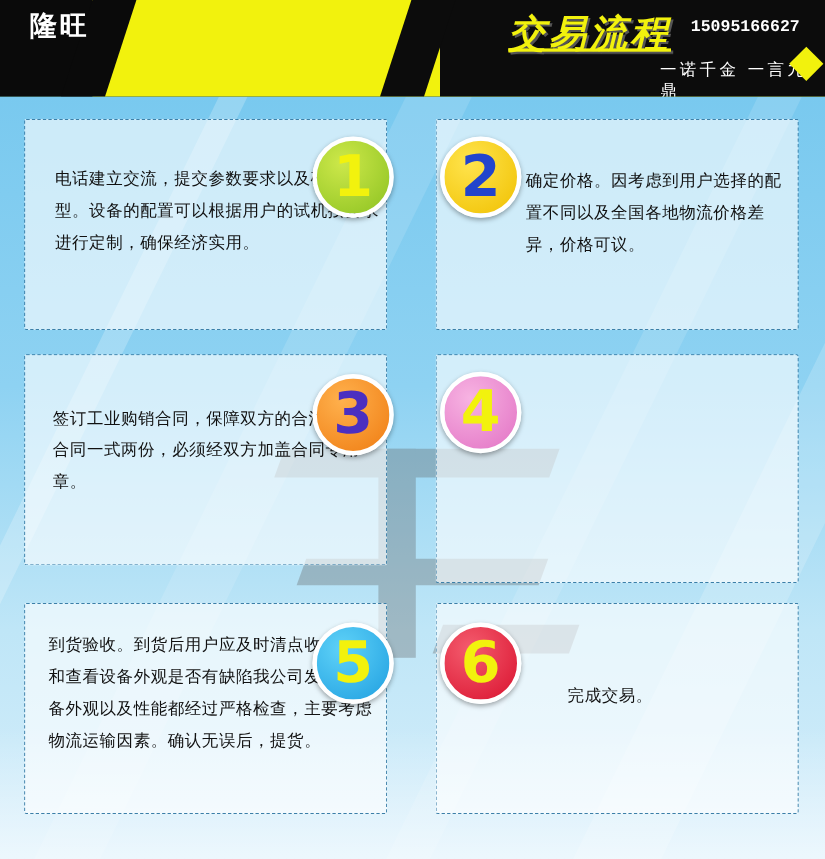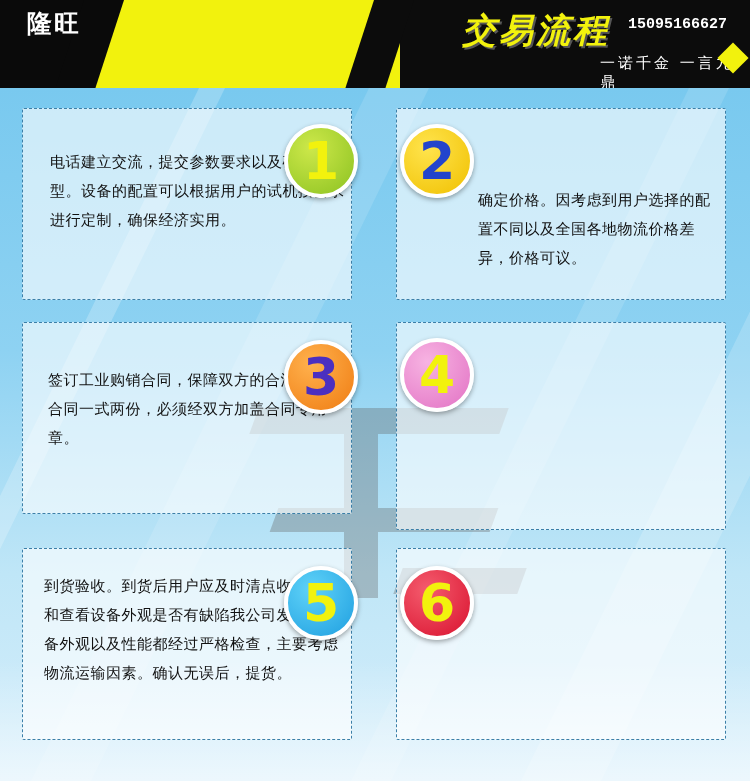--- a/index.html
+++ b/index.html
@@ -70,20 +70,21 @@
   .title-cn {
     position: absolute;
     left: 462px; top: 8px;
     color: #f2f20d;
     font-family: "DejaVu Serif", serif;
     font-weight: bold;
     font-size: 34px;
     letter-spacing: 3px;
     font-style: italic;
     text-shadow: 2px 2px 0 #555;
+    text-decoration: underline;
   }
   .phone {
     position: absolute;
     left: 628px; top: 16px;
     color: #ffffff;
     font-family: Liberation Mono, monospace;
     font-weight: bold;
     font-size: 15px;
     letter-spacing: 0px;
   }
@@ -175,21 +176,21 @@
 
   
   #card1 { left: 22px;  top: 108px; width: 330px; height: 192px; }
   #card2 { left: 396px; top: 108px; width: 330px; height: 192px; }
   #card3 { left: 22px;  top: 322px; width: 330px; height: 192px; }
   #card4 { left: 396px; top: 322px; width: 330px; height: 208px; }
   #card5 { left: 22px;  top: 548px; width: 330px; height: 192px; }
   #card6 { left: 396px; top: 548px; width: 330px; height: 192px; }
 
   #t1 { left: 50px;  top: 148px; width: 300px; }
-  #t2 { left: 478px; top: 150px; width: 242px; margin-top: 36px; }
+  #t2 { left: 478px; top: 150px; width: 242px; }
   #t3 { left: 48px;  top: 366px; width: 300px; }
   #t4 { left: 474px; top: 344px; width: 248px; }
   #t5 { left: 44px;  top: 572px; width: 300px; }
   #t6 { left: 516px; top: 618px; width: 200px; }
 
   #n1 { left: 284px; top: 124px; background: radial-gradient(circle at 35% 30%, #cde84a, #8cc221); color:#f2f20d; }
   #n2 { left: 400px; top: 124px; background: radial-gradient(circle at 35% 30%, #ffe44d, #f0c000); color:#2244cc; }
   #n3 { left: 284px; top: 340px; background: radial-gradient(circle at 35% 30%, #ffb14d, #ef7c12); color:#4b2fc0; }
   #n4 { left: 400px; top: 338px; background: radial-gradient(circle at 35% 30%, #f6a8de, #e36cc0; ); background: radial-gradient(circle at 35% 30%, #f7b3e2, #e272c4); color:#f2f20d; }
   #n5 { left: 284px; top: 566px; background: radial-gradient(circle at 35% 30%, #5fd2f8, #1f9fe0); color:#f2f20d; }
@@ -231,20 +232,21 @@
   <div class="card" id="card2"></div>
   <div class="card" id="card3"></div>
   <div class="card" id="card4"></div>
   <div class="card" id="card5"></div>
   <div class="card" id="card6"></div>
 
   <div class="card-text" id="t1"> 电话建立交流，提交参数要求以及确定选型。设备的配置可以根据用户的试机按要求进行定制，确保经济实用。</div>
   <div class="card-text" id="t2">确定价格。因考虑到用户选择的配置不同以及全国各地物流价格差异，价格可议。</div>
   <div class="card-text" id="t3">签订工业购销合同，保障双方的合法权益。合同一式两份，必须经双方加盖合同专用章。</div>
   <div class="card-text" id="t5">到货验收。到货后用户应及时清点收货清单和查看设备外观是否有缺陷我公司发货时设备外观以及性能都经过严格检查，主要考虑物流运输因素。确认无误后，提货。</div>
+  <div class="card-text" id="t6">完成交易。</div>
 
   <div class="num-badge" id="n1">1</div>
   <div class="num-badge" id="n2">2</div>
   <div class="num-badge" id="n3">3</div>
   <div class="num-badge" id="n4">4</div>
   <div class="num-badge" id="n5">5</div>
   <div class="num-badge" id="n6">6</div>
 
 </div>
 

